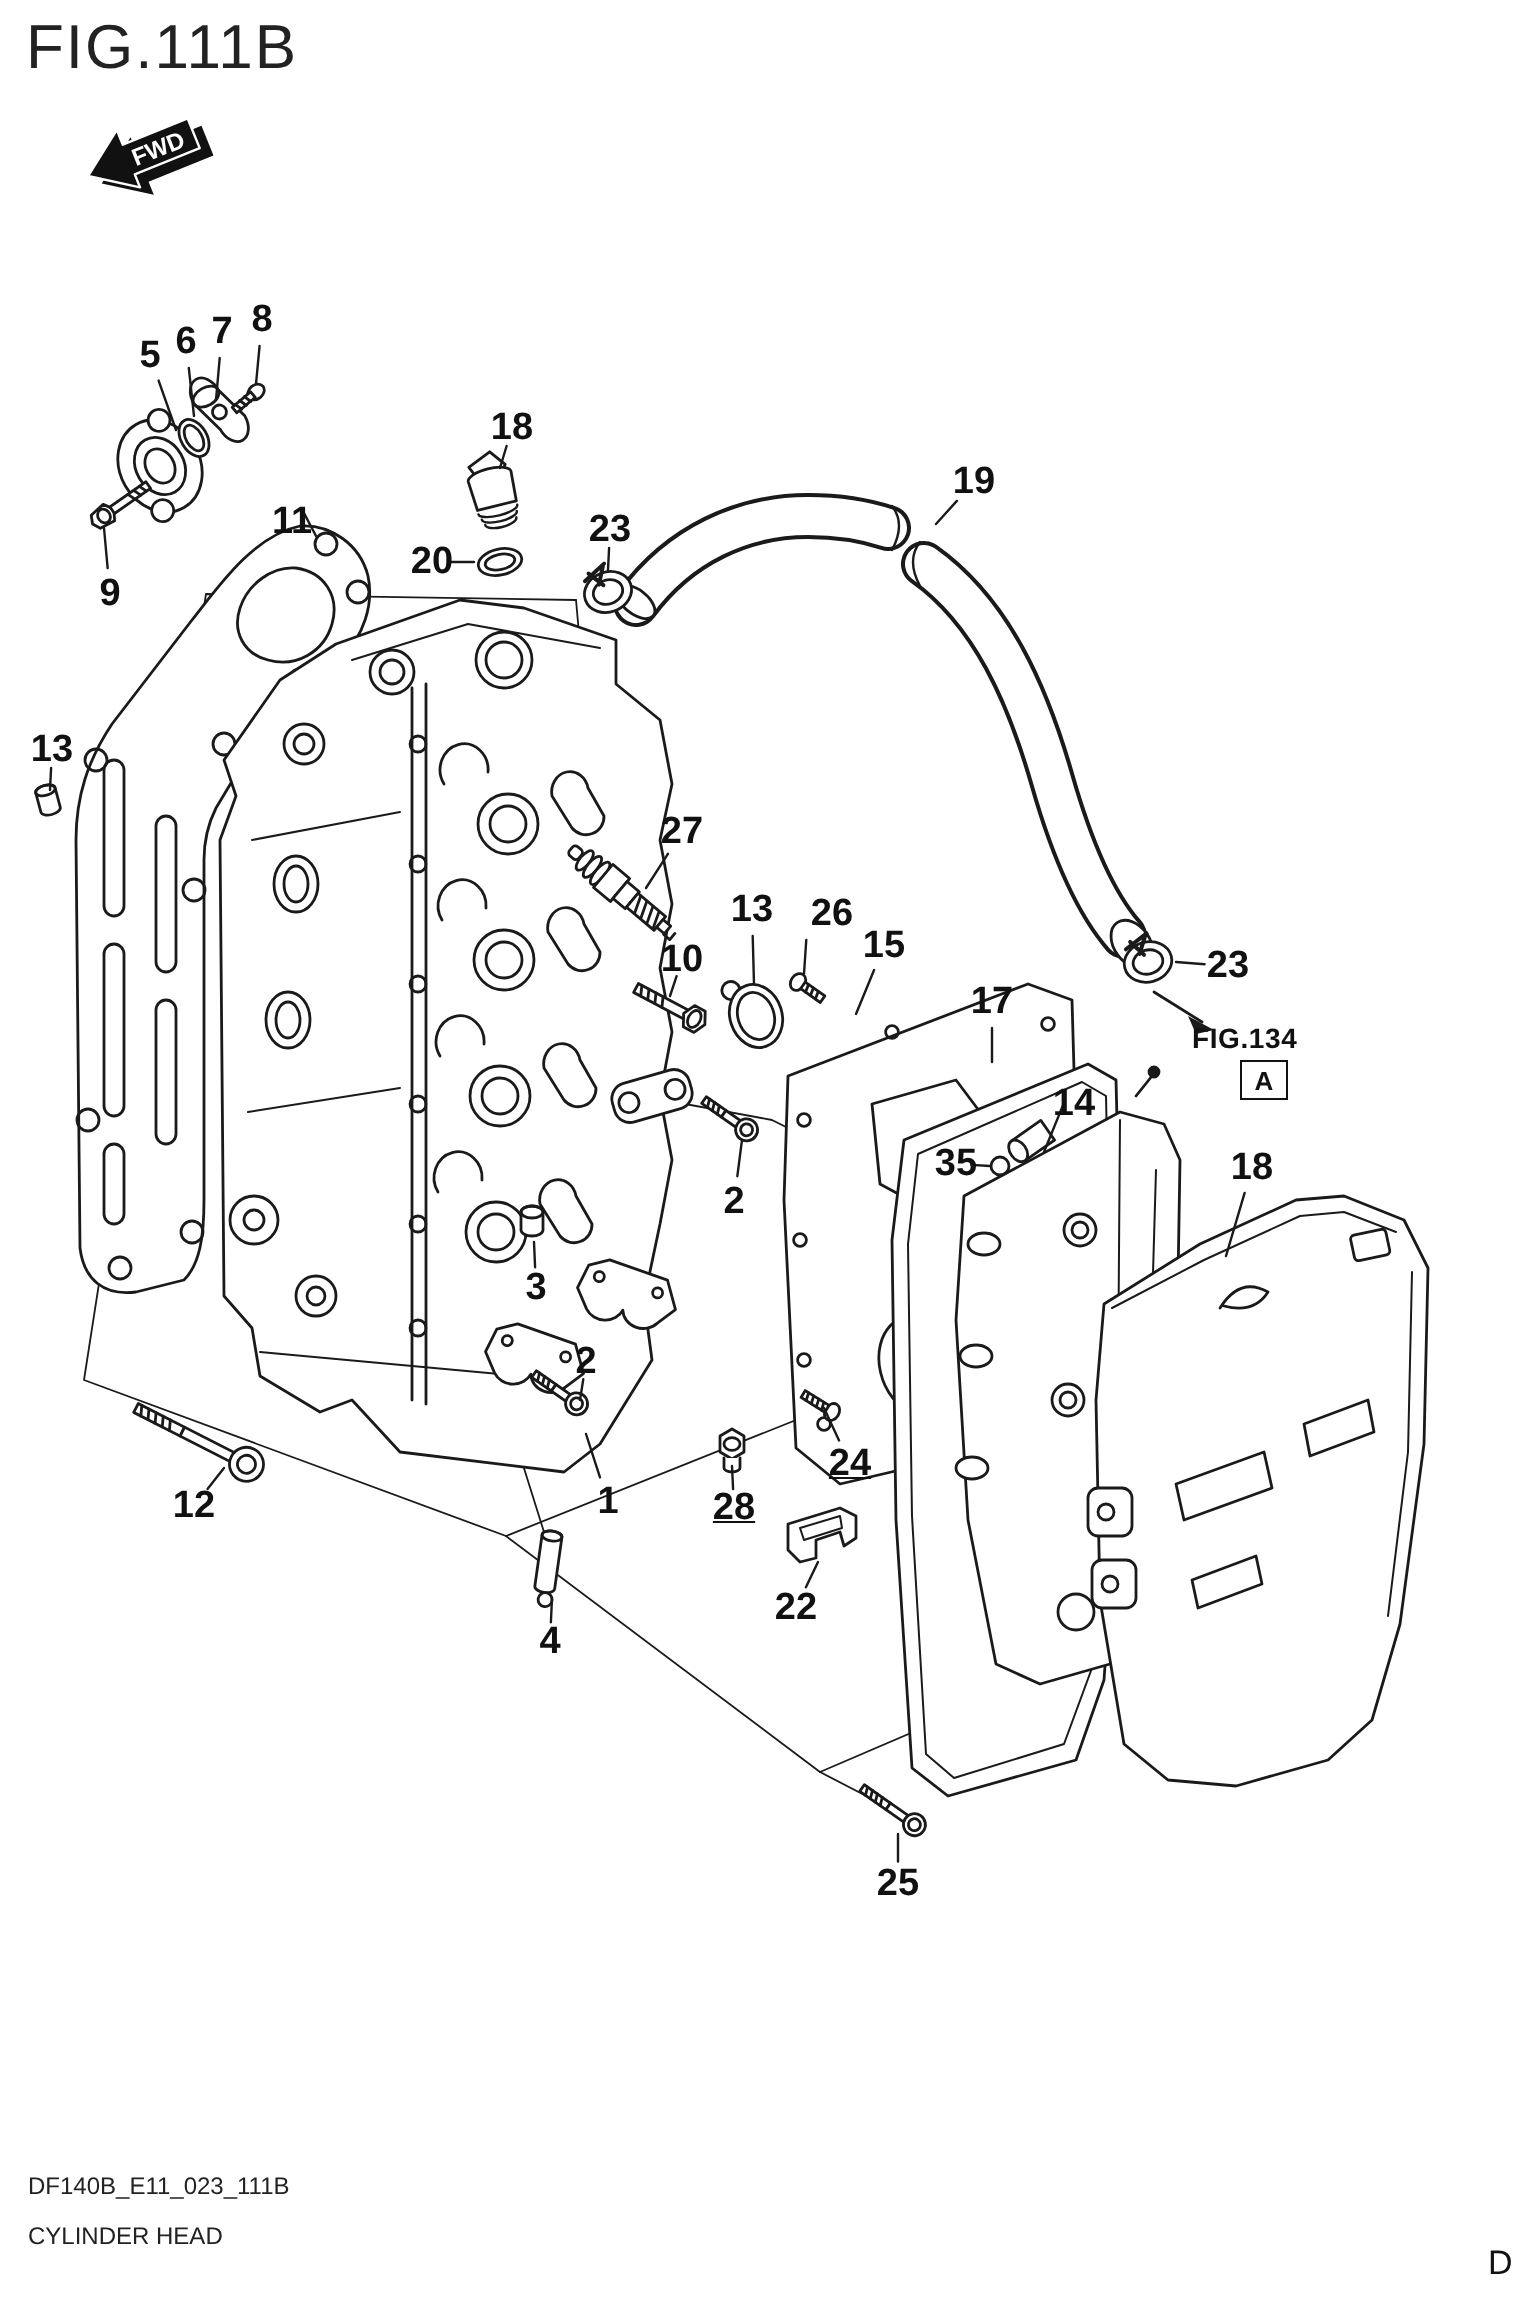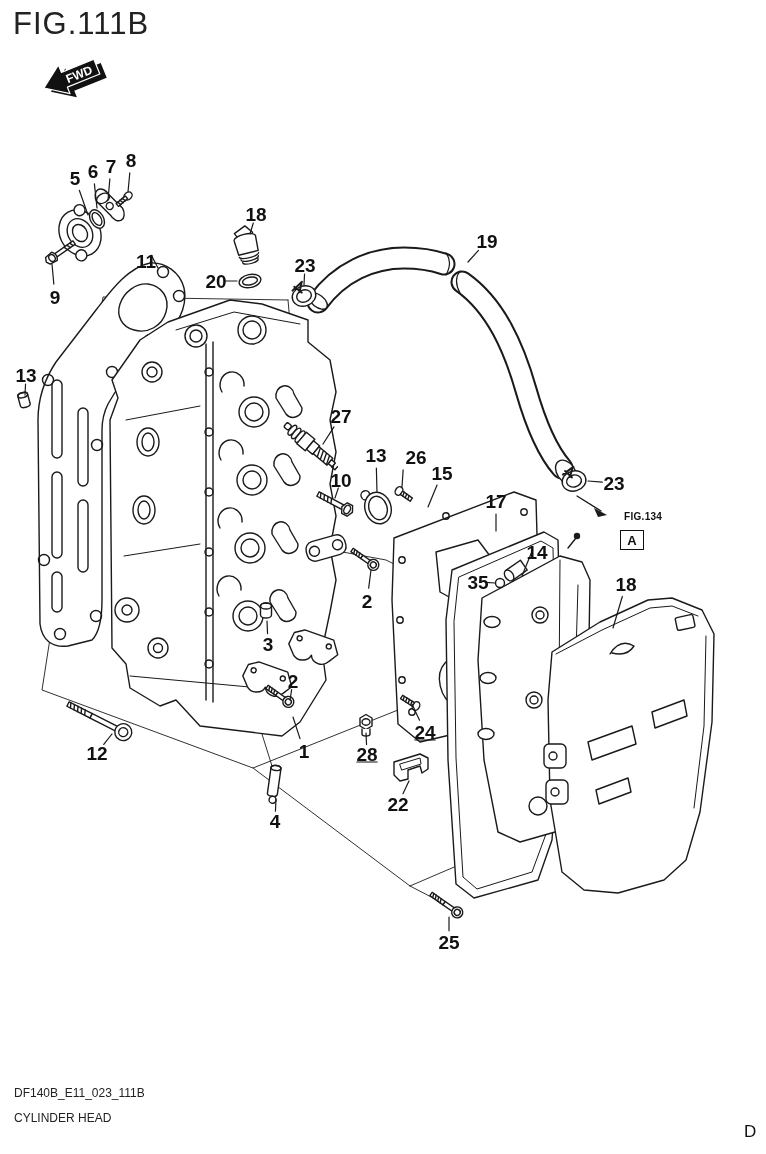--- a/index.html
+++ b/index.html
@@ -11,21 +11,21 @@
   .callout{
     position:absolute;transform:translate(-50%,-50%);
     font-weight:bold;font-size:19px;color:#111;line-height:1;
     white-space:nowrap;z-index:5;
   }
   #fig-title{
     position:absolute;left:13px;top:6px;font-size:31px;color:#222;
     letter-spacing:1px;z-index:5;
   }
   #ref-label{
-    position:absolute;left:624px;top:511px;font-size:10px;font-weight:bold;
+    position:absolute;left:596px;top:511px;font-size:14px;font-weight:bold;
     color:#111;z-index:5;letter-spacing:0.3px;
   }
   #ref-box{
     position:absolute;left:620px;top:530px;width:22px;height:18px;
     border:1.6px solid #111;display:flex;align-items:center;justify-content:center;
     font-size:13px;font-weight:bold;color:#111;z-index:5;
   }
   .footer-line{position:absolute;left:14px;font-size:12px;color:#222;z-index:5;}
   #footer-code{top:1086px;}
   #footer-title{top:1111px;}

